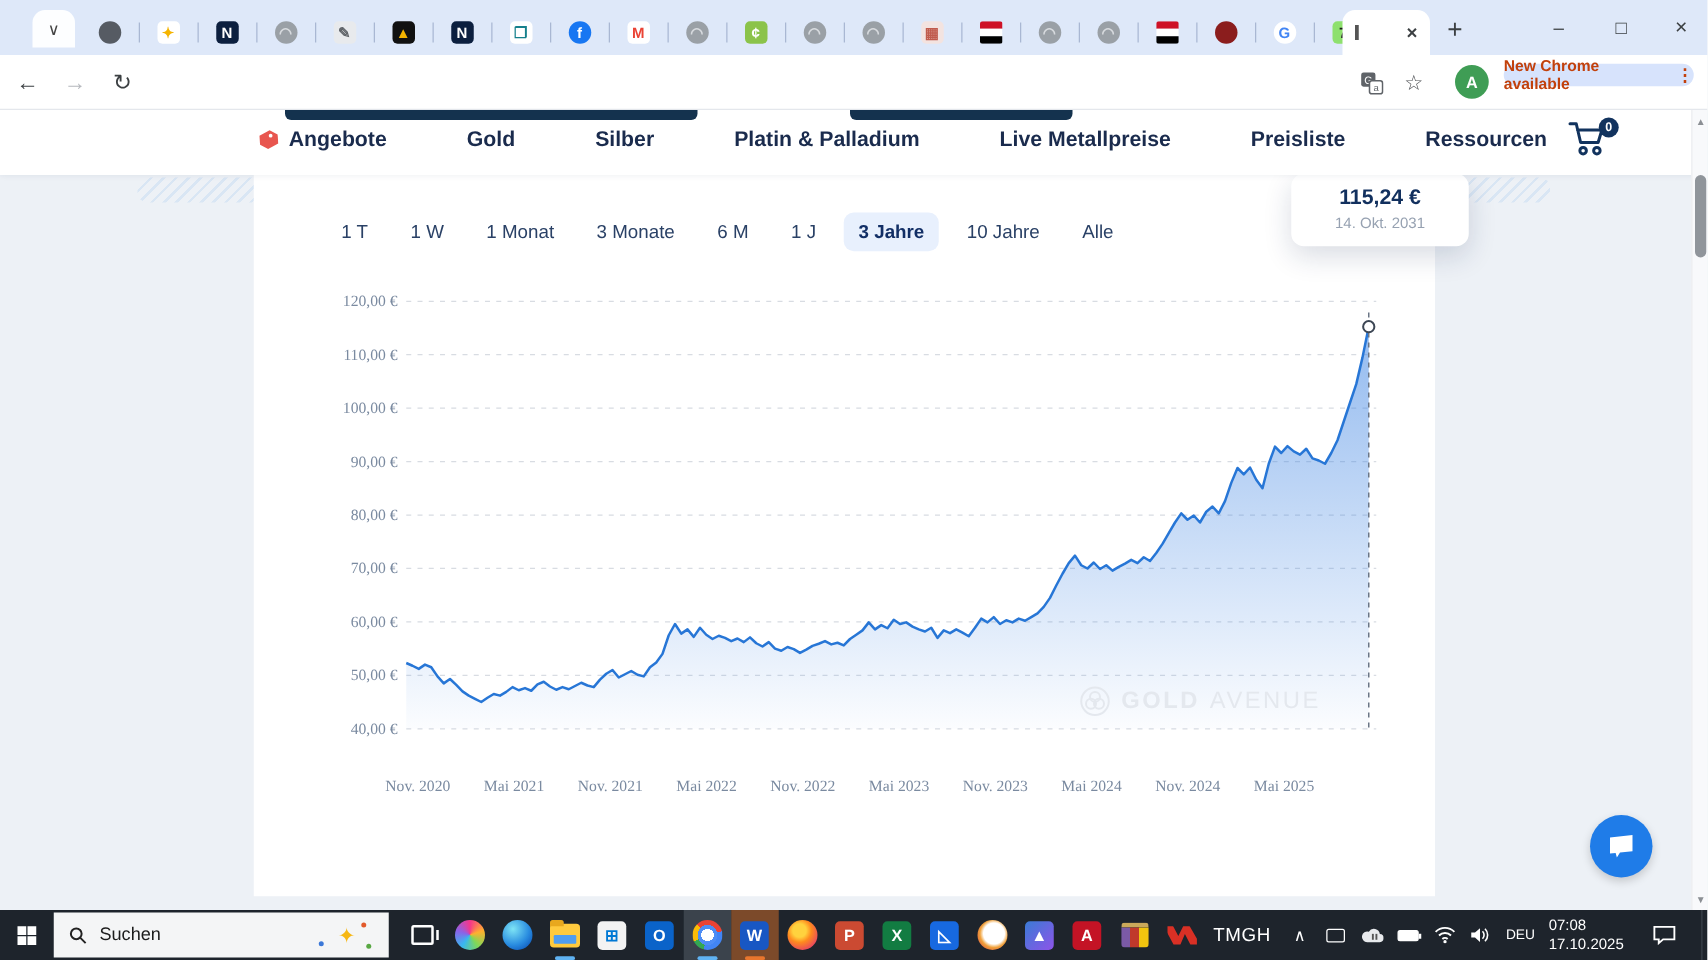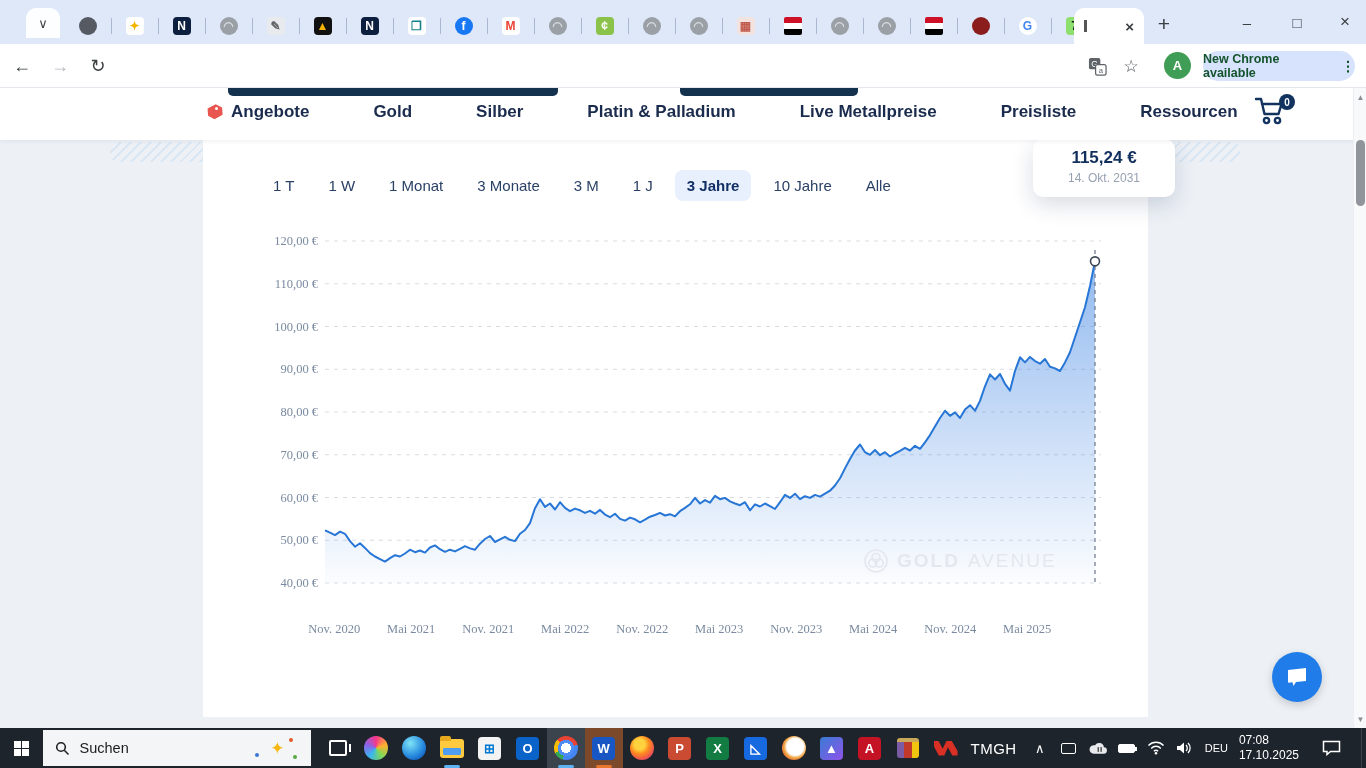--- a/index.html
+++ b/index.html
@@ -32,22 +32,22 @@
   .toolbar { position:absolute; left:0; top:44px; width:1366px; height:44px; background:#ffffff; border-bottom:1px solid #e4e7ec; }
   .navbtn { position:absolute; top:8px; width:28px; height:28px; display:flex; align-items:center; justify-content:center; font-size:18px; }
   .back { left:8px; color:#3c4043; } .fwd { left:46px; color:#b6b9be; } .reload { left:84px; color:#3c4043; }
   .urlbar { position:absolute; left:124px; top:7px; width:956px; height:30px; background:#f1f3f4; border-radius:15px;
             display:flex; align-items:center; padding:0 14px; gap:10px; }
   .url-text { font-size:14.5px; color:#202124; }
   .tb-icon { position:absolute; top:9px; width:26px; height:26px; display:flex; align-items:center; justify-content:center; color:#4a4d51; }
   .translate { left:1084px; } .star { left:1118px; font-size:17px; }
   .avatar { position:absolute; left:1164px; top:8px; width:27px; height:27px; border-radius:50%; background:#3f9d55;
             color:#fff; font-size:13px; font-weight:bold; display:flex; align-items:center; justify-content:center; }
-  .updatepill { position:absolute; left:1203px; top:7px; width:152px; height:30px; background:#d7e3fc; border-radius:15px;
-                display:flex; align-items:center; justify-content:center; gap:6px; color:#14532d; font-size:12.5px; font-weight:bold; }
+  .updatepill { position:absolute; left:1203px; top:7px; width:152px; height:18px; background:#d7e3fc; border-radius:15px;
+                display:flex; align-items:center; justify-content:center; gap:6px; color:#c2410c; font-size:12.5px; font-weight:bold; }
   .updatepill .dots { font-size:14px; }
 
   
   .viewport { position:absolute; left:0; top:88px; width:1366px; height:640px; background:#edf1f6; overflow:hidden; }
   .siteheader { position:absolute; left:0; top:0; width:1366px; height:52px; background:#ffffff; box-shadow:0 1px 5px rgba(20,40,80,.08); z-index:3; }
   .frag { position:absolute; top:0; height:8px; background:#14324e; border-radius:0 0 5px 5px; }
   .frag.f1 { left:228px; width:330px; } .frag.f2 { left:680px; width:178px; }
   .mainnav { position:absolute; left:205px; top:14px; display:flex; align-items:flex-start; gap:64px; }
   .navitem { font-size:17px; font-weight:bold; color:#1a2b4d; display:flex; align-items:center; gap:8px; white-space:nowrap; }
   .cart { position:absolute; left:1253px; top:8px; width:40px; height:36px; }
@@ -286,21 +286,21 @@
         <div class="cart-badge">0</div>
       </div>
     </div>
 
     <div class="card">
       <div class="ranges">
           <div class="range">1 T</div>
           <div class="range">1 W</div>
           <div class="range">1 Monat</div>
           <div class="range">3 Monate</div>
-          <div class="range">3 M</div>
+          <div class="range">6 M</div>
           <div class="range">1 J</div>
           <div class="range active">3 Jahre</div>
           <div class="range">10 Jahre</div>
           <div class="range">Alle</div>
         </div>
 
       <svg class="chart" width="945" height="577">
         <defs>
           <linearGradient id="areaGrad" x1="0" y1="0" x2="0" y2="1">
             <stop offset="0" stop-color="#3b82e2" stop-opacity="0.55"></stop>

